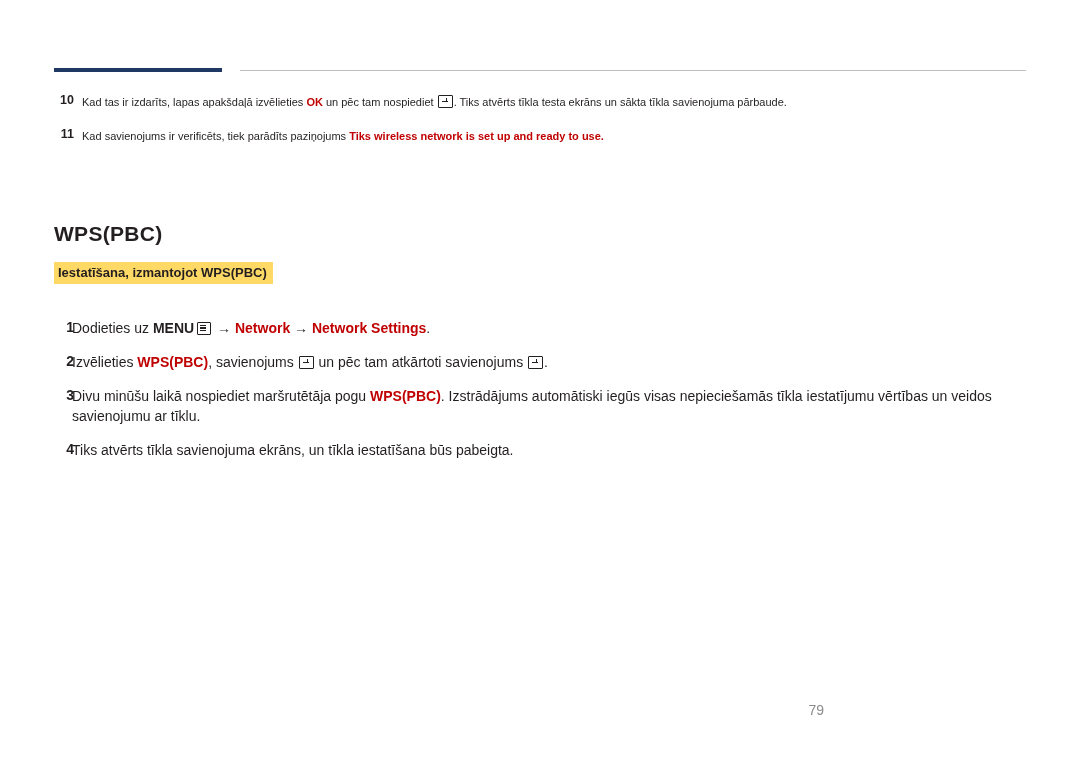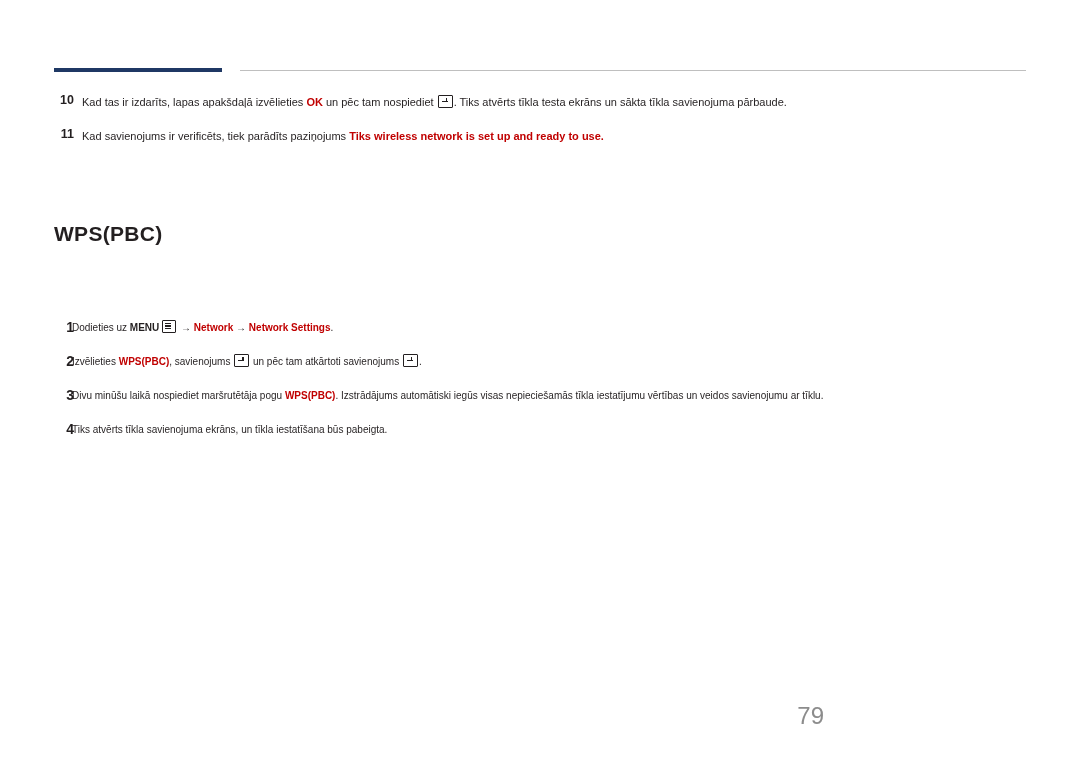--- a/index.html
+++ b/index.html
@@ -71,21 +71,21 @@
     margin-left: 28px;
     font-size: 11px;
     line-height: 20px;
     color: #231f20;
   }
   .item.big .num {
     font-size: 14px;
     line-height: 19px;
   }
   .item.big .body {
-    font-size: 10px;
+    font-size: 14px;
     line-height: 20px;
     margin-left: 18px;
   }
   b.bold { font-weight: bold; color: #231f20; }
   span.red { color: #c00000; font-weight: bold; }
 
   
   .key {
     display: inline-block;
     vertical-align: -2px;
@@ -173,21 +173,21 @@
     top: 318px;
     width: 975px;
   }
   .steps .item { margin-bottom: 14px; }
   .pagenum-wrap {
     position: absolute;
     right: 54px;
     top: 702px;
     width: 60px;
     text-align: right;
-    font-size: 24px;
+    font-size: 14px;
     color: #8c8c8c;
   }
 </style>
 </head>
 <body>
 
 <div class="page">
 
   <div class="rule-wrap">
     <div class="rule-dark"></div>
@@ -207,20 +207,21 @@
       <div class="num">11</div>
       <div class="body">
         <span>Kad savienojums ir verificēts, tiek parādīts paziņojums </span><span class="red">Tiks wireless network is set up and ready to use.</span>
       </div>
     </div>
 
   </div>
 
   <h1 class="title">WPS(PBC)</h1>
 
+  <div class="subhead">Iestatīšana, izmantojot WPS(PBC)</div>
 
 
   <div class="steps">
 
     <div class="item big">
       <div class="num">1</div>
       <div class="body">
         <span>Dodieties uz </span><b class="bold">MENU</b><span class="key-menu"><i></i><i></i><i></i></span><span> → </span><span class="red">Network</span><span> → </span><span class="red">Network Settings</span><span>.</span>
       </div>
     </div>

